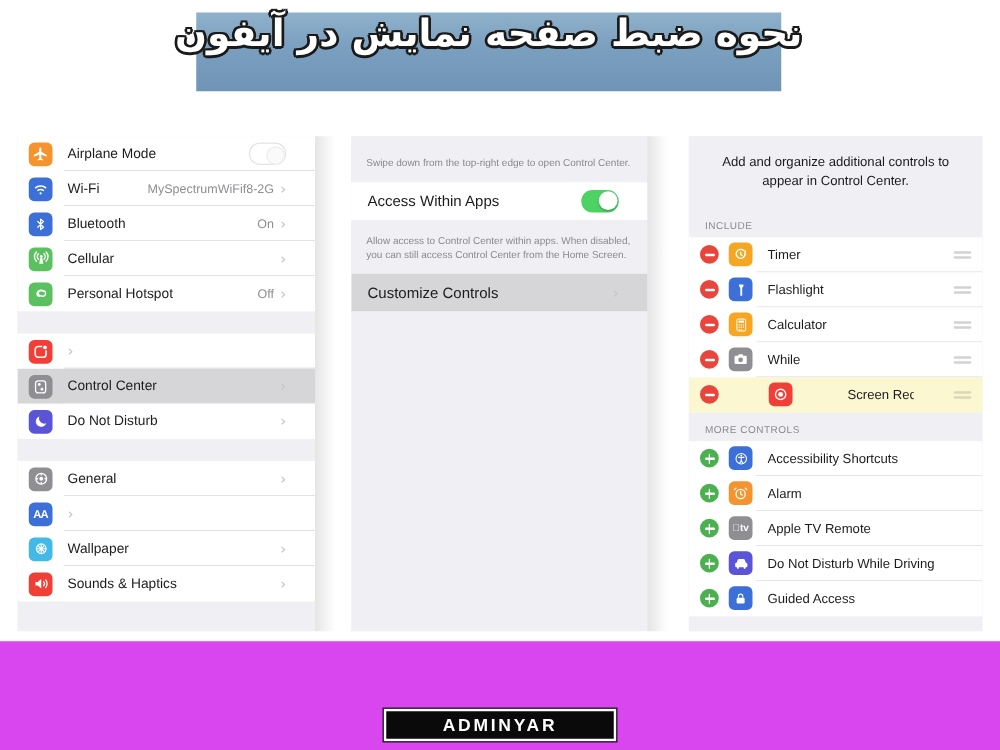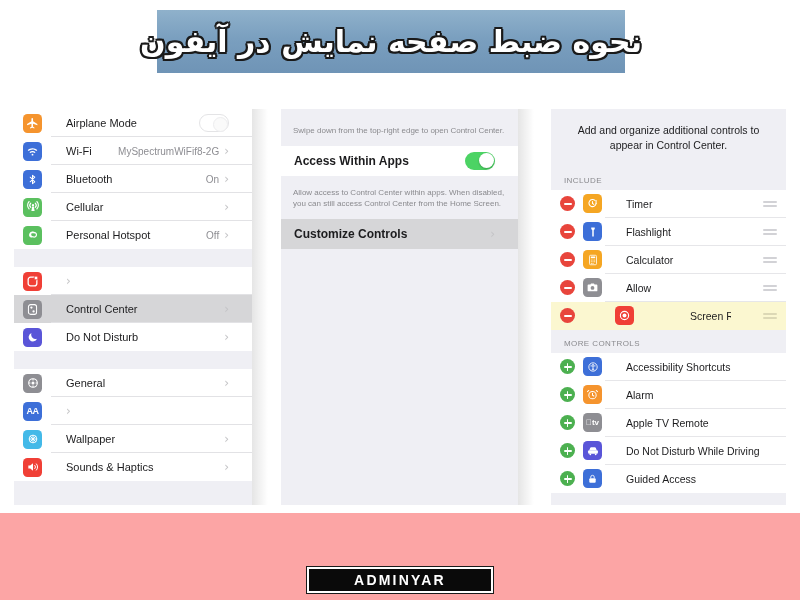--- a/index.html
+++ b/index.html
@@ -24,21 +24,20 @@
     background: #ffffff;
   }
   .banner {
     position: absolute;
     left: 157px;
     top: 10px;
     width: 468px;
     height: 63px;
     background: linear-gradient(180deg, #8fb1cb 0%, #7a9fbf 45%, #6f94b6 100%);
     display: flex;
-    align-items: center;
     justify-content: center;
   }
   .banner-title {
     font-family: "DejaVu Sans", sans-serif;
     font-size: 30px;
     font-weight: bold;
     color: #ffffff;
     direction: rtl;
     letter-spacing: 0px;
     text-shadow:
@@ -106,21 +105,21 @@
     height: 1px;
     background: #e2e2e5;
   }
   .row.nosep::after { display: none; }
 
   .ico {
     width: 19px;
     height: 19px;
     border-radius: 4.5px;
     flex: 0 0 auto;
-    margin-right: 24px;
+    margin-right: 12px;
     display: flex;
     align-items: center;
     justify-content: center;
     color: #ffffff;
     font-size: 11px;
     line-height: 1;
     overflow: hidden;
   }
   .ico svg { display: block; }
 
@@ -173,21 +172,21 @@
     font-size: 8px;
     line-height: 1.45;
     color: #8a8a8e;
     padding: 11px 13px 9px 12px;
     background: #efeff4;
   }
   .foot-note.top { padding-top: 16px; }
   .big-row {
     height: 30px;
   }
-  .big-row .row-label { font-size: 12px; font-weight: bold; }
+  .big-row .row-label { font-size: 12px; }
 
   .row.plain { padding-left: 13px; }
   .row.plain::after { left: 13px; }
 
   
   .header-note {
     font-size: 10.5px;
     line-height: 1.42;
     color: #1c1c1e;
     text-align: center;
@@ -261,21 +260,21 @@
   }
   .cc-row.hl .handle i { background: #dcd8b5; }
 
   
   .footer {
     position: absolute;
     left: 0;
     top: 513px;
     width: 800px;
     height: 87px;
-    background: #fca5a5;
+    background: #d946ef;
   }
   .logo {
     position: absolute;
     left: 307px;
     top: 54px;
     width: 186px;
     height: 26px;
     background: #0a0a0a;
     border: 2px solid #ffffff;
     outline: 1px solid #1a1a1a;
@@ -540,21 +539,21 @@
       <div class="cc-row">
         <span class="badge minus">
             <i class="bar h"></i>
           </span>
         <span class="ico" style="background:#8e8e93">
           <svg width="13" height="13" viewBox="0 0 24 24" fill="#fff">
               <path d="M9.3 4.5l-1.2 2H4.6A1.6 1.6 0 0 0 3 8.1v9.3a1.6 1.6 0 0 0 1.6 1.6h14.8a1.6 1.6 0 0 0 1.6-1.6V8.1a1.6 1.6 0 0 0-1.6-1.6h-3.5l-1.2-2z"></path>
               <circle cx="12" cy="12.7" r="3.5" fill="#8e8e93"></circle>
             </svg>
         </span>
-        <span class="cc-label">Allow</span>
+        <span class="cc-label">While</span>
         <span class="handle">
             <i></i>
             <i></i>
           </span>
       </div>
 
       <div class="cc-row hl nosep">
         <span class="badge minus">
             <i class="bar h"></i>
           </span>

